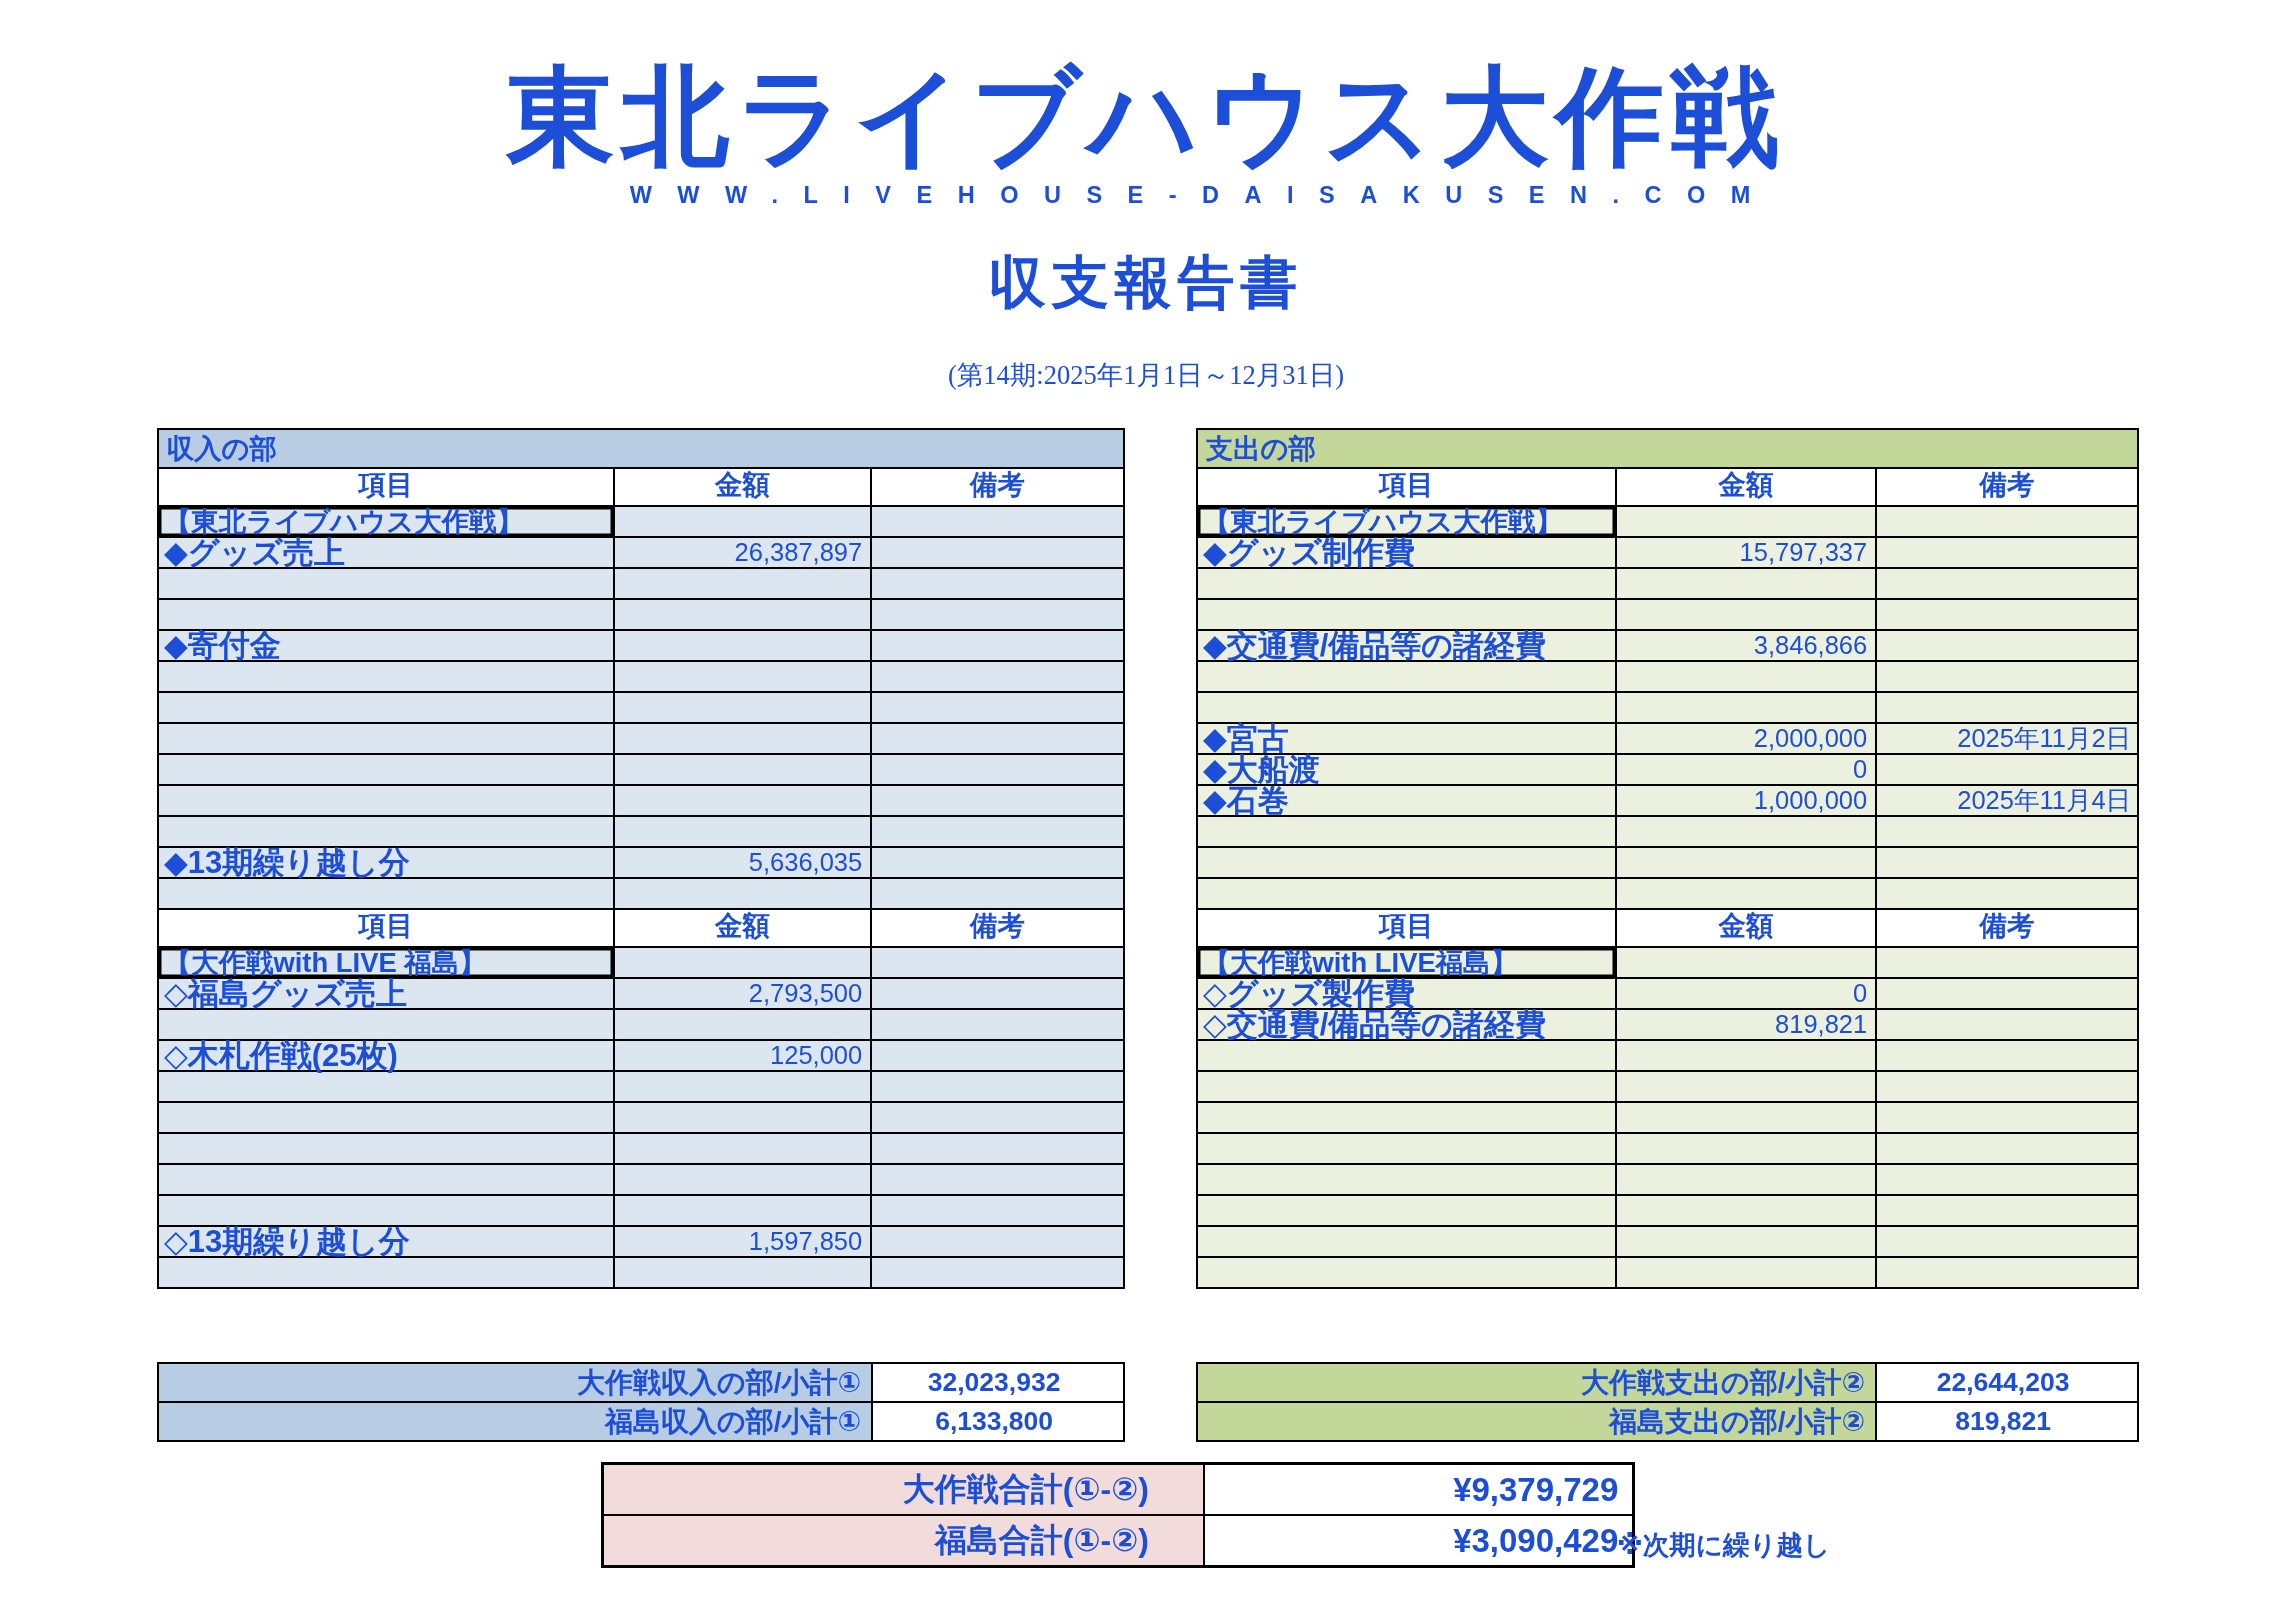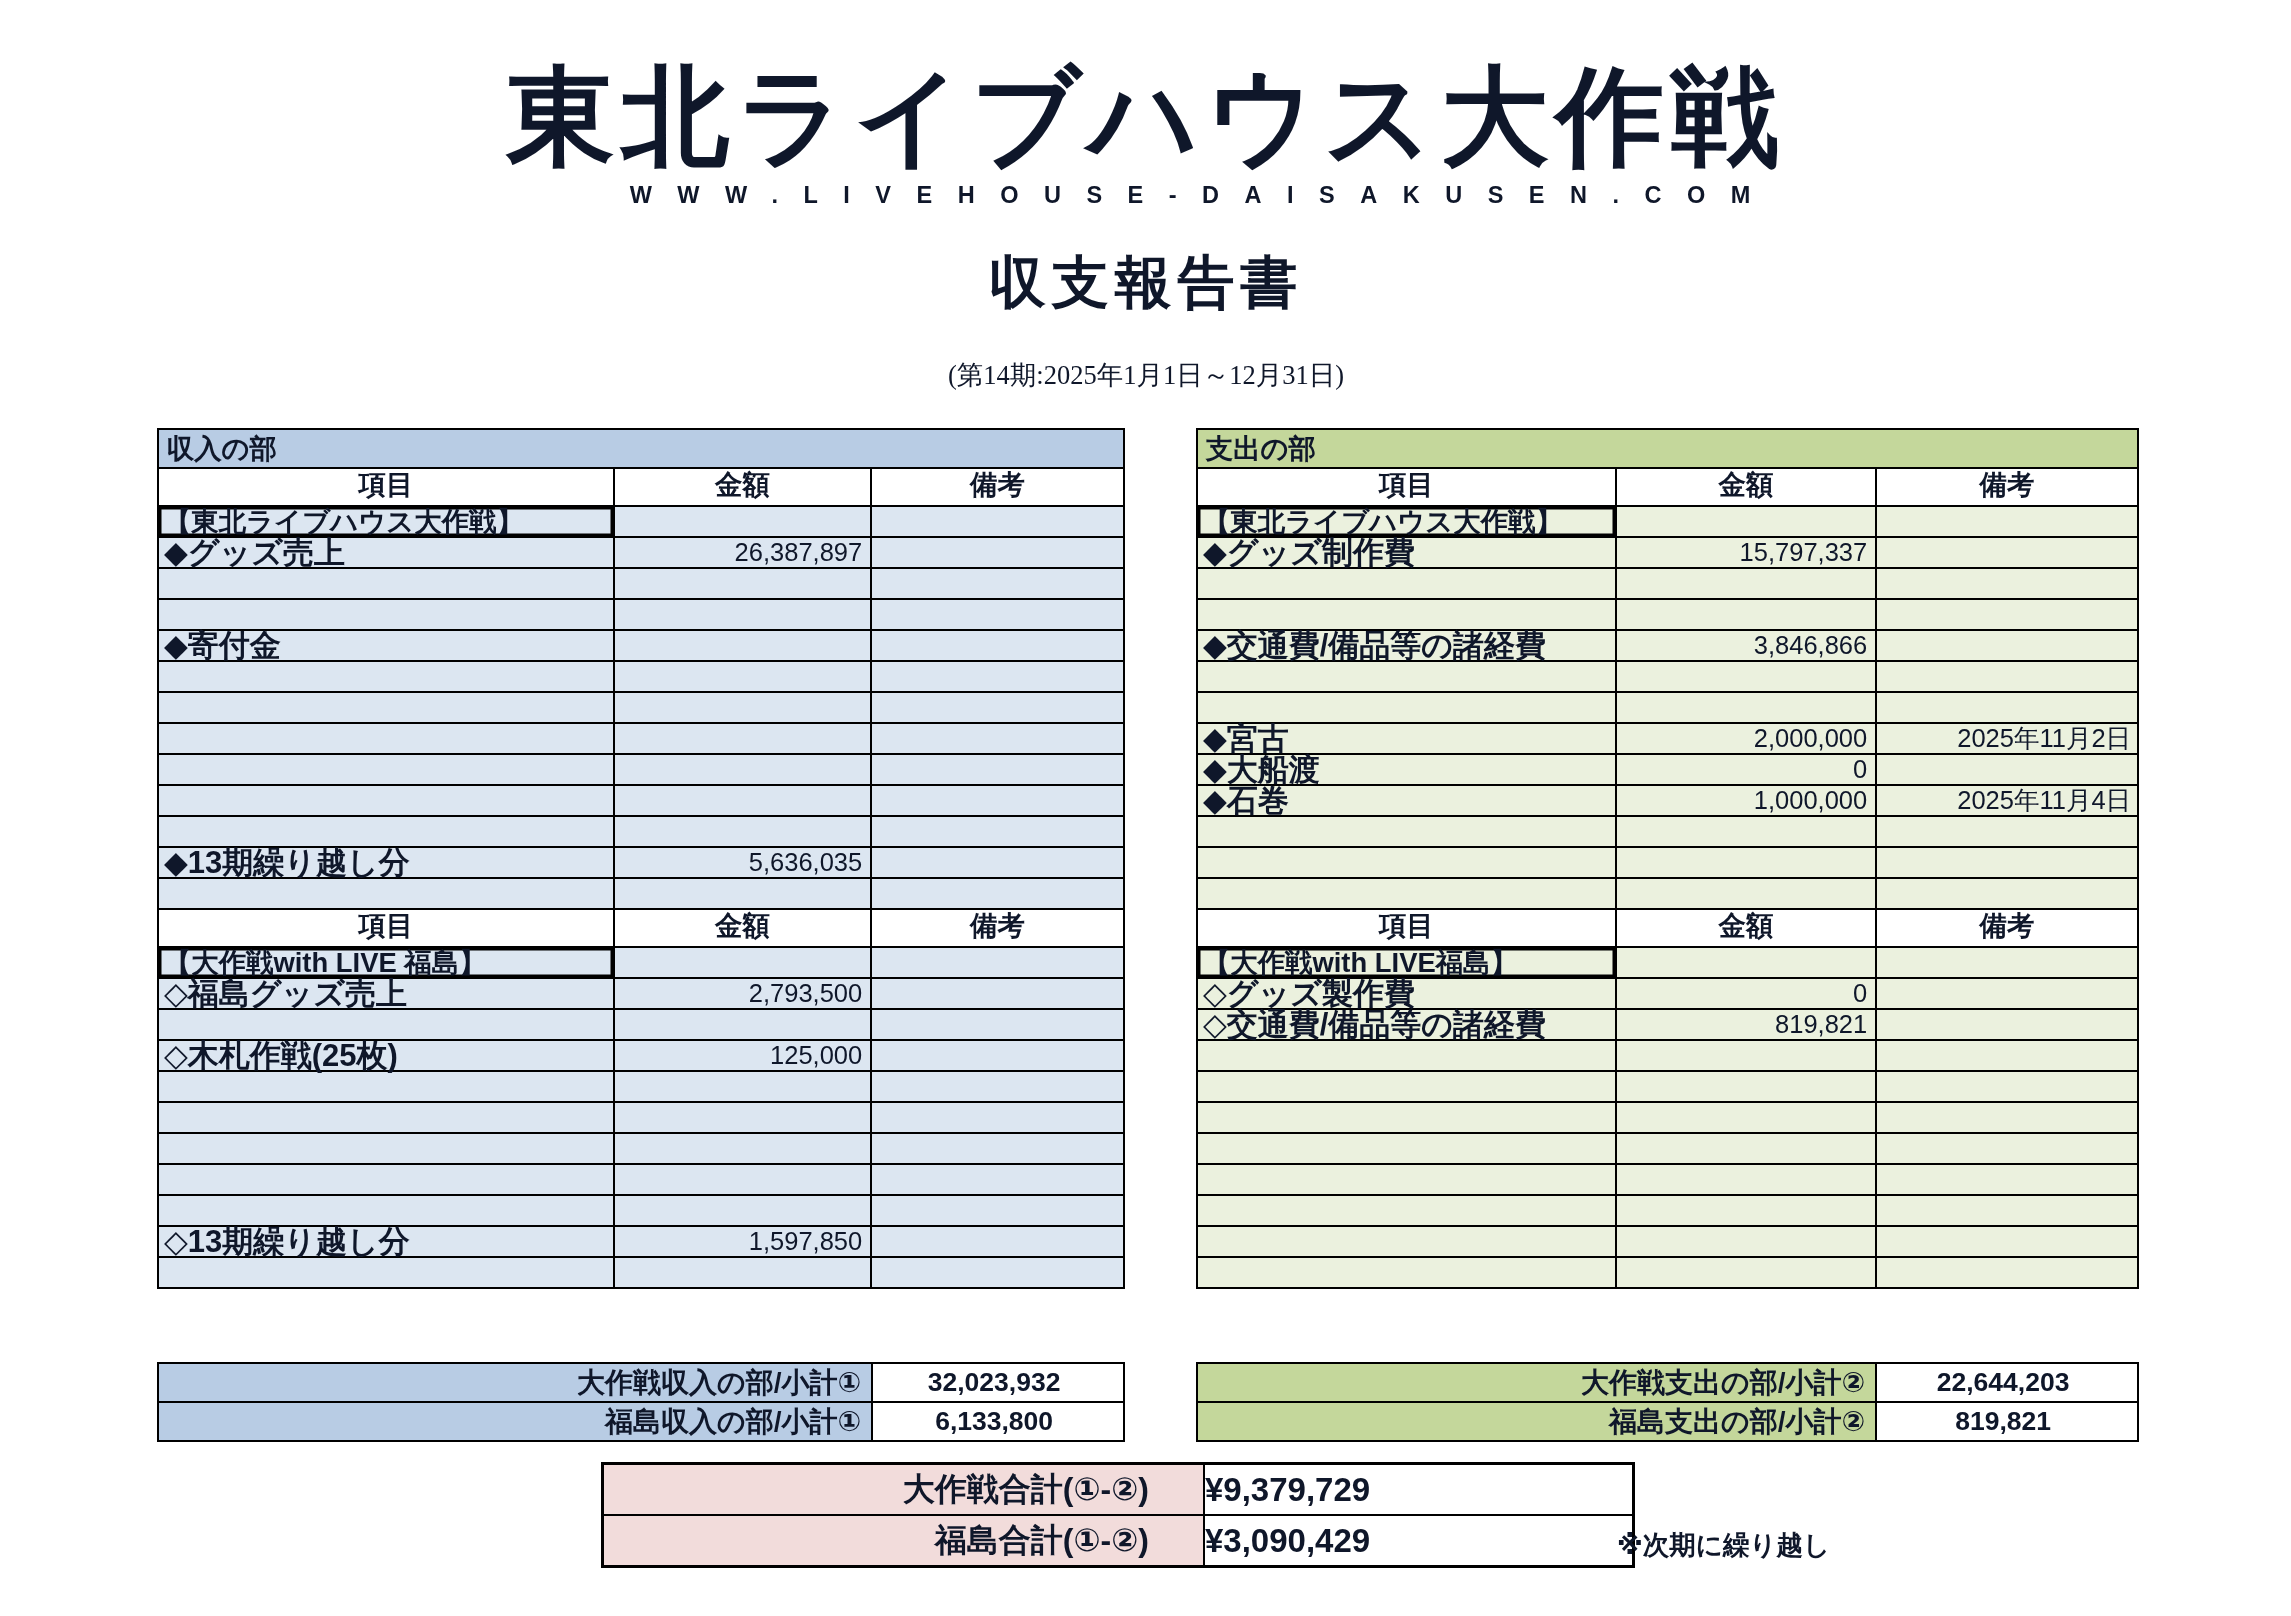--- a/index.html
+++ b/index.html
@@ -1,17 +1,17 @@
 <!DOCTYPE html>
 <html style="--border: #000000; --income-header: #b8cce4; --income-row: #dce6f1; --expense-header: #c4d79b; --expense-row: #ebf1de; --totals-label: #f2dcdb;"><head>
 <meta charset="utf-8">
 <style>
   html,body{margin:0;padding:0;background:#888;}
   .canvas{position:relative;width:2292px;height:1616px;background:#ffffff;overflow:hidden;
-          font-family:"Liberation Sans","DejaVu Sans",sans-serif;color:#0f172a;}
+          font-family:"Liberation Sans","DejaVu Sans",sans-serif;color:#1d4ed8;}
   .abs{position:absolute;}
   
   .logo{left:0;top:61px;width:100%;text-align:center;
         font-family:"Liberation Serif","DejaVu Serif",serif;
         font-weight:700;font-size:108px;letter-spacing:6.9px;line-height:1.05;}
   .logo-url{left:0;top:182px;width:100%;text-align:center;
         font-weight:700;font-size:23.5px;letter-spacing:25.5px;text-indent:25.5px;margin-left:44px;}
   .page-title{left:0;top:245px;width:100%;text-align:center;
         font-family:"Liberation Serif","DejaVu Serif",serif;
         font-weight:700;font-size:57px;letter-spacing:5.9px;}
@@ -51,21 +51,21 @@
   .sub-income .slabel{background:var(--income-header);}
   .sub-expense .slabel{background:var(--expense-header);}
   .svalue{background:#fff;border-left:2.5px solid var(--border);text-align:center;
           padding-right:7.8px;font-weight:700;font-size:26.5px;line-height:37px;}
   
   .totals{left:601px;top:1462px;width:1028px;border:3.4px solid var(--border);}
   .trow{display:grid;grid-template-columns:599px 1fr;height:49px;}
   .trow + .trow{border-top:2.9px solid var(--border);}
   .tlabel{background:var(--totals-label);text-align:right;padding-right:54px;
           font-weight:700;font-size:32px;line-height:49px;white-space:nowrap;}
-  .tvalue{background:#fff;border-left:2.9px solid var(--border);
+  .tvalue{background:#fff;border-left:2.9px solid var(--border);text-align:right;
           padding-right:13.7px;font-weight:700;font-size:33px;line-height:49px;}
   .carry-note{left:1617px;top:1527px;font-weight:600;font-size:26.5px;white-space:nowrap;}
 </style>
 </head>
 <body>
 
 <div class="canvas">
 
   <div class="abs logo">東北ライブハウス大作戦</div>
   <div class="abs logo-url">WWW.LIVEHOUSE-DAISAKUSEN.COM</div>

